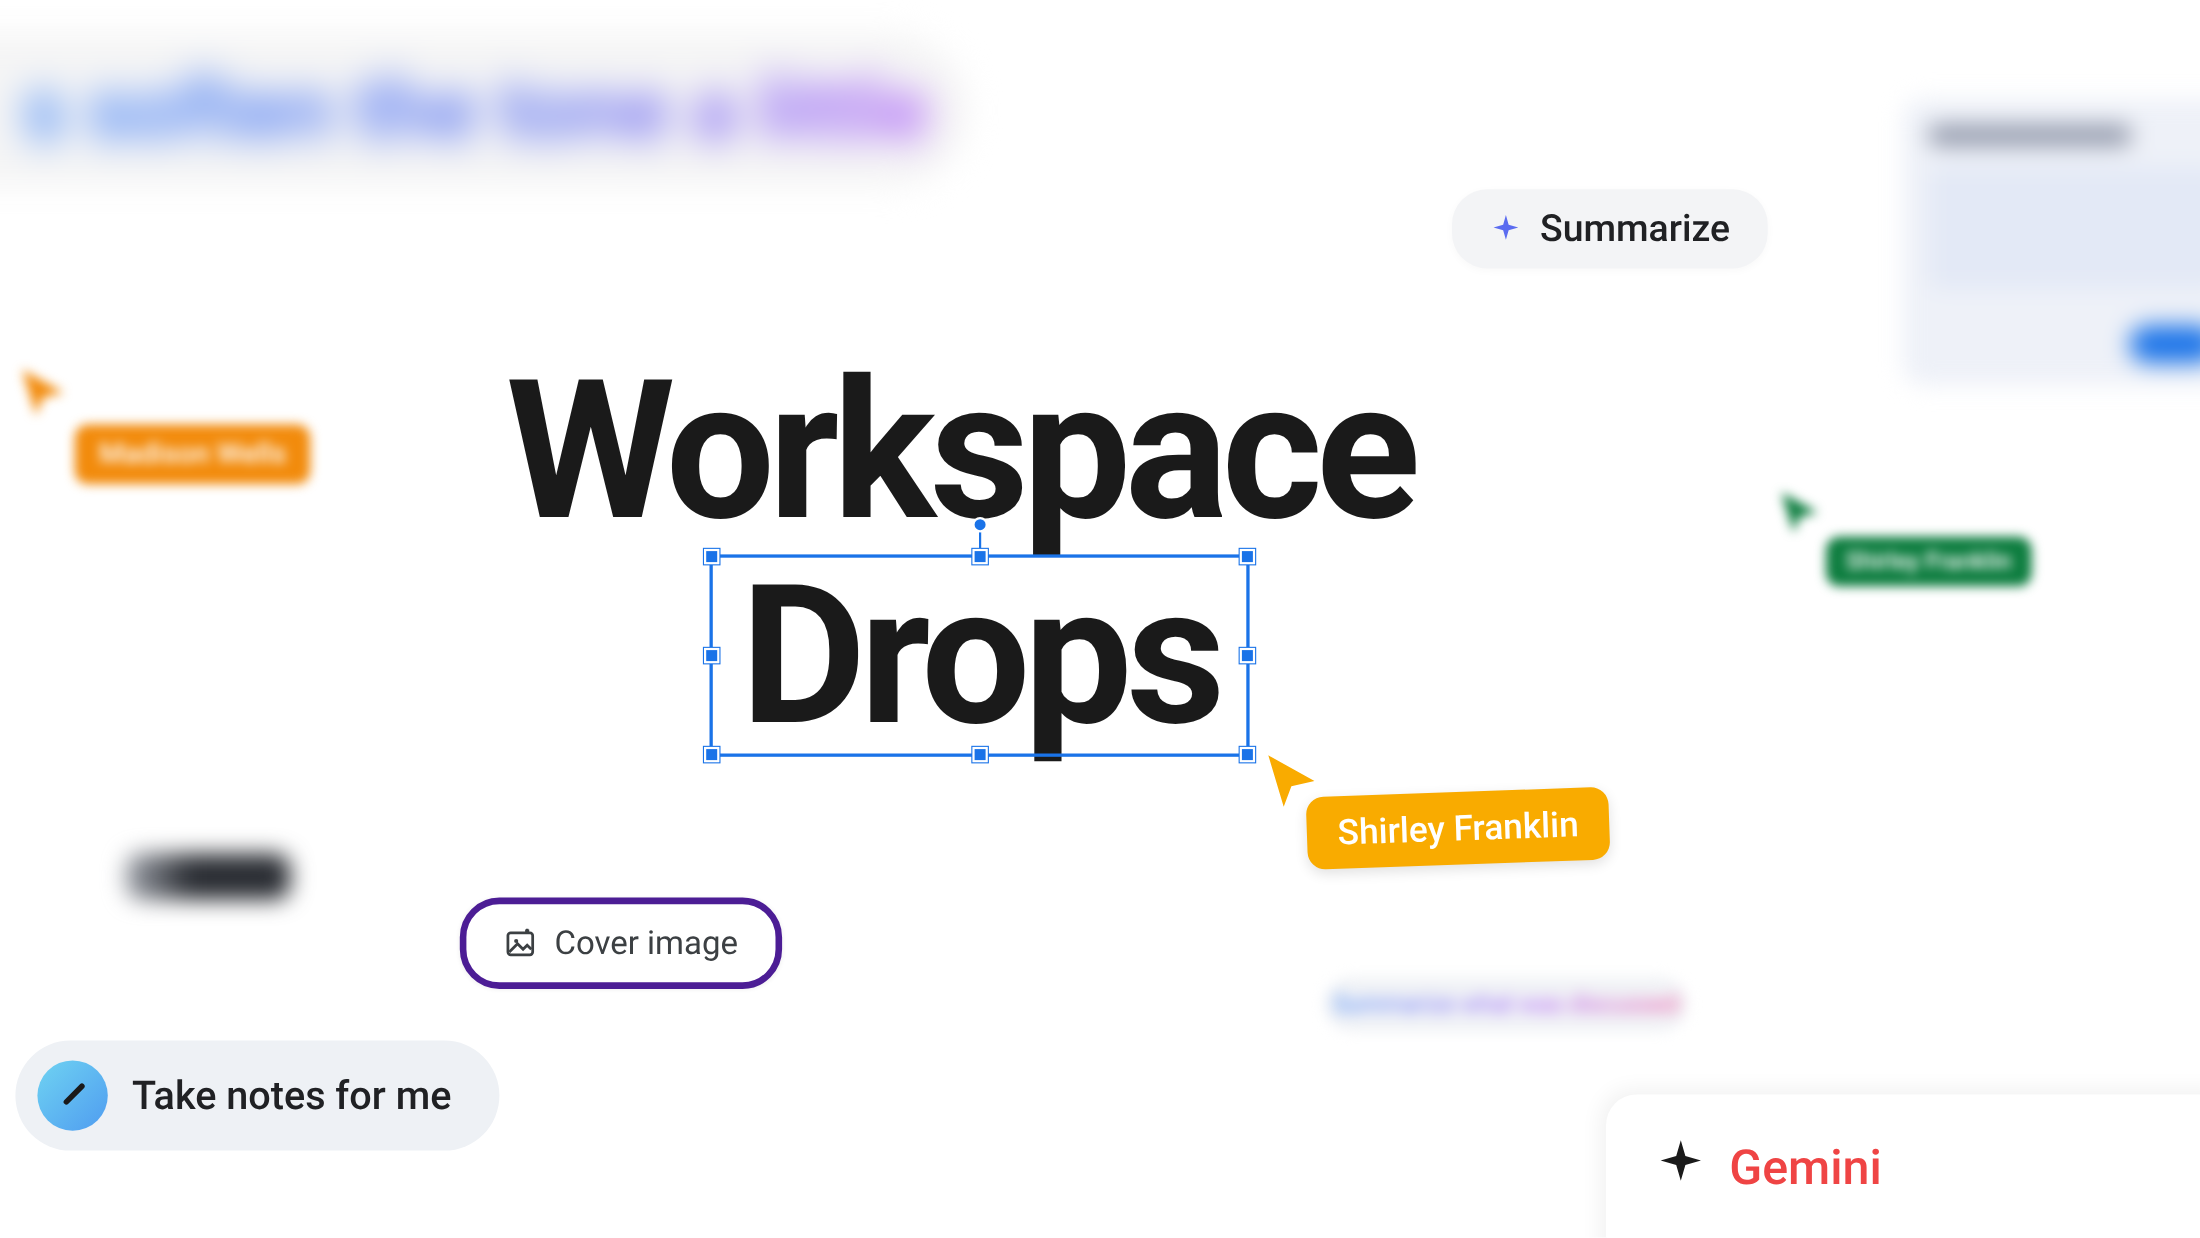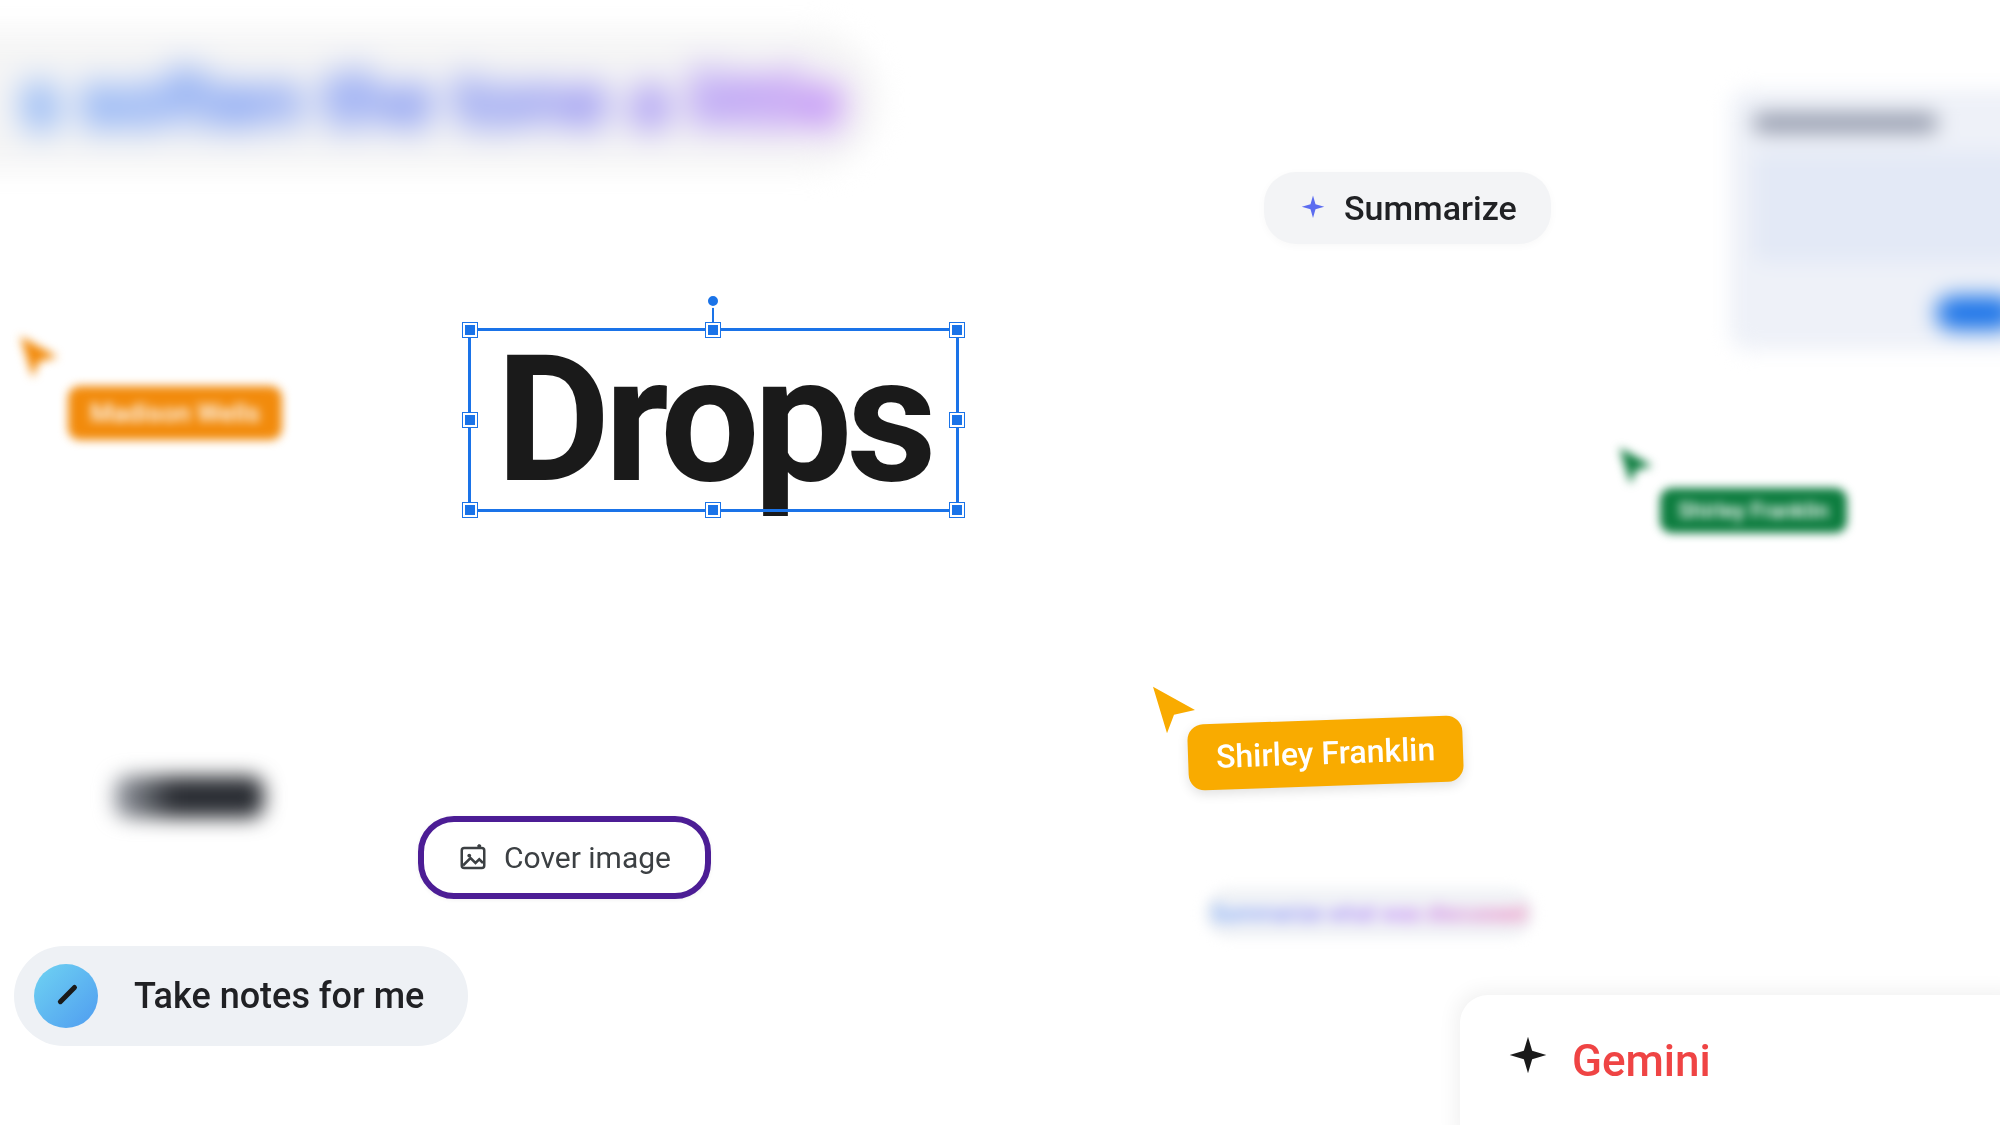--- a/index.html
+++ b/index.html
@@ -33,21 +33,21 @@
   -webkit-background-clip: text;
   background-clip: text;
   color: transparent;
   filter: blur(10px);
   white-space: nowrap;
 }
 
 
 .summarize-chip {
   position: absolute;
-  left: 1264px;
+  left: 1320px;
   top: 172px;
   background: #f3f4f6;
   border-radius: 32px;
   padding: 16px 34px;
   display: flex;
   align-items: center;
   gap: 16px;
   box-shadow: 0 2px 8px rgba(0,0,0,0.03);
 }
 .summarize-chip .label {
@@ -262,21 +262,21 @@
 
 .take-notes-pill {
   position: absolute;
   left: 14px;
   top: 946px;
   background: #eef1f5;
   border-radius: 56px;
   padding: 18px 44px 18px 20px;
   display: flex;
   align-items: center;
-  gap: 36px;
+  gap: 22px;
 }
 .take-notes-pill .icon-circle {
   width: 64px;
   height: 64px;
   border-radius: 50%;
   background: linear-gradient(135deg, #6fd3f2 0%, #4f9cf0 100%);
   display: flex;
   align-items: center;
   justify-content: center;
 }
@@ -369,20 +369,21 @@
 <div class="cursor-green-wrap">
   <svg width="44" height="44" viewBox="0 0 24 24">
       <path d="M3 2 L21 12 L12 14 L9 22 Z" fill="#0d7d3f"></path>
     </svg>
 </div>
 <div class="tag-green-blur">
   <span>Shirley Franklin</span>
 </div>
 
 <div class="title-group">
+  <div class="title-line1">Workspace</div>
   <div class="title-line2-wrap">
     <div class="sel-rotate-line"></div>
     <div class="sel-rotate"></div>
     <div class="selection-box">
       <div class="sel-handle tl"></div>
       <div class="sel-handle tm"></div>
       <div class="sel-handle tr"></div>
       <div class="sel-handle ml"></div>
       <div class="sel-handle mr"></div>
       <div class="sel-handle bl"></div>

